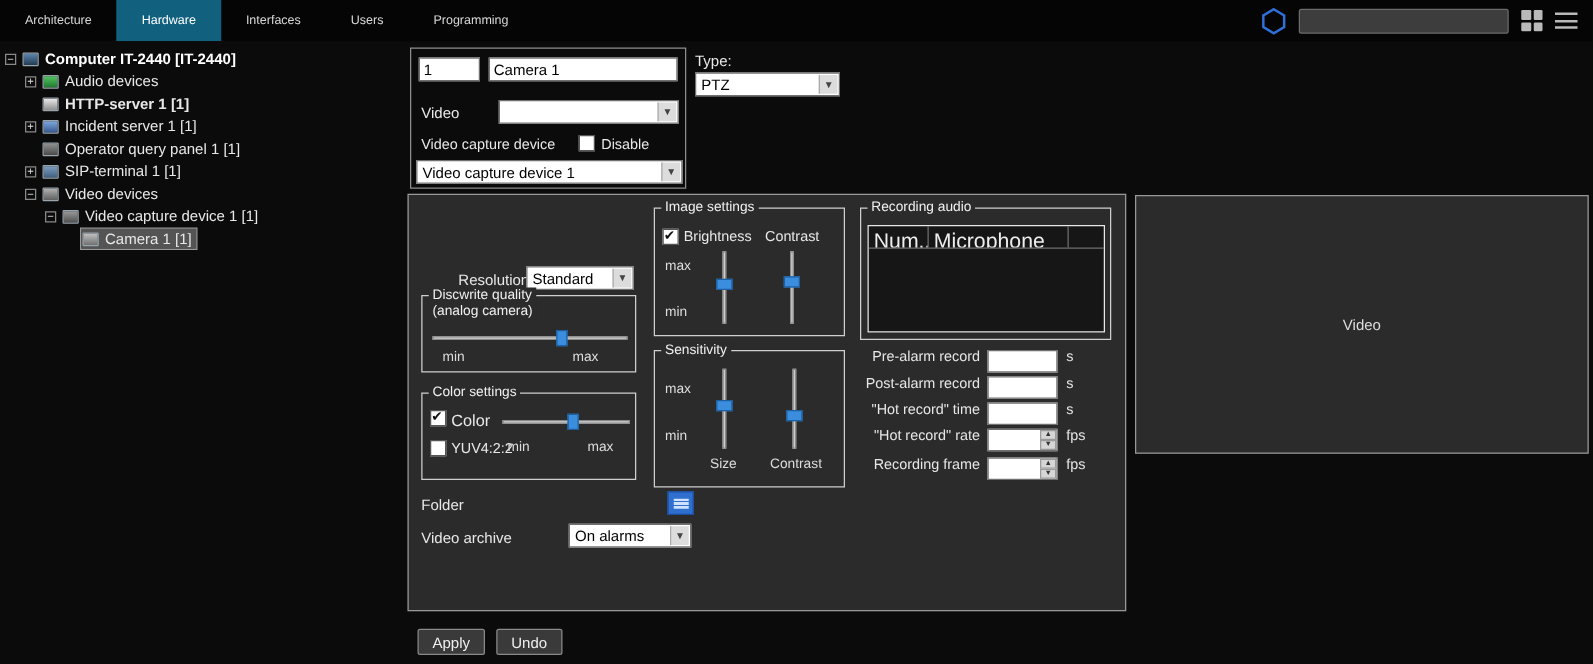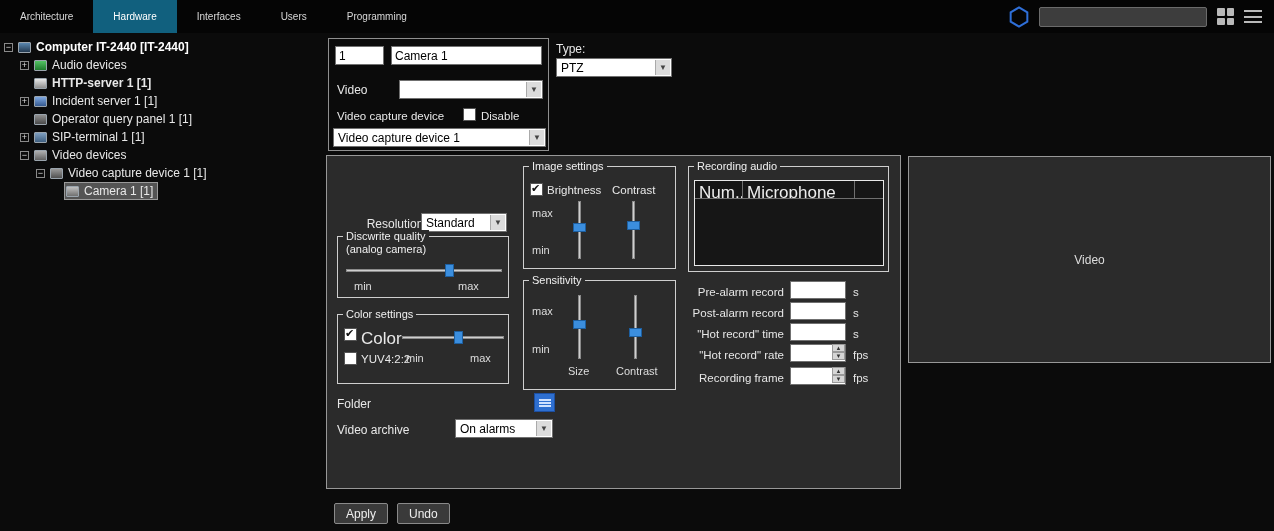--- a/index.html
+++ b/index.html
@@ -73,21 +73,21 @@
   #resolution-dd{left:94px;top:57px;width:86px;height:19px}
   .group{position:absolute;border:1px solid #cfcfcf}
   .gtitle{position:absolute;top:-7px;left:5px;background:#2b2b2b;padding:0 3px;font-size:11px;color:#f0f0f0;line-height:13px;white-space:nowrap}
   #discwrite-group{left:10px;top:80px;width:172px;height:62px}
   #discwrite-title{top:-7px}
   #discwrite-slider{left:8px;top:26px;width:156px}
   #discwrite-min{left:16px;top:43px}
   #discwrite-max{left:120px;top:43px}
   #color-group{left:10px;top:158px;width:172px;height:70px}
   #color-cb{left:6px;top:13px}
-  #color-cb-label{left:23px;top:14px;font-size:17px}
+  #color-cb-label{left:23px;top:14px;font-size:13px}
   #yuv-cb{left:6px;top:37px}
   #yuv-cb-label{left:23px;top:38px;font-size:11.5px}
   #color-slider{left:64px;top:15px;width:102px}
   #color-min{left:68px;top:37px}
   #color-max{left:132px;top:37px}
   #image-group{left:196px;top:10px;width:153px;height:103px}
   #brightness-cb{left:6px;top:16px}
   #brightness-label{left:23px;top:17px;font-size:11.5px}
   #img-contrast-label{left:88px;top:17px;font-size:11.5px}
   #img-max{left:8px;top:40px}
@@ -98,21 +98,21 @@
   #sens-max{left:8px;top:24px}
   #sens-min{left:8px;top:62px}
   #vs-size{left:48px;top:14px;height:64px}
   #vs-senscontrast{left:104px;top:14px;height:64px}
   #size-label{left:44px;top:84px}
   #senscontrast-label{left:92px;top:84px}
   #ra-group{left:361px;top:10px;width:201px;height:106px}
   #ra-table{position:absolute;left:5px;top:13px;width:190px;height:86px;background:#161616;border:1px solid #e8e8e8}
   #ra-head{display:flex;height:18px;font-size:17px;color:#eee;border-bottom:1px solid #6f6f6f}
   .ra-cell{border-right:1px solid #6f6f6f;padding:2px 4px;white-space:nowrap;overflow:hidden}
-  .rec-row{position:absolute;left:325px;height:18px;display:flex;align-items:flex-end}
+  .rec-row{position:absolute;left:325px;height:18px;display:flex;align-items:flex-start}
   .rec-label{width:132px;text-align:right;font-size:11.5px;margin-right:6px;white-space:nowrap}
   .rec-input-wrap{position:relative;display:inline-block;width:56px;height:18px}
   .rec-input{position:static;width:56px;height:18px}
   .spin{position:absolute;right:1px;top:1px;bottom:1px;width:13px;display:flex;flex-direction:column;cursor:pointer}
   .spin i{flex:1;background:#d6d6d6;border:1px solid #9a9a9a;font-style:normal;font-size:6px;color:#333;display:flex;align-items:center;justify-content:center;line-height:1}
   .rec-unit{margin-left:7px;font-size:11.5px}
   #folder-label{left:10px;top:241px}
   #folder-input{left:45px;top:237px;width:158px;height:19px}
   #browse-btn{position:absolute;left:207px;top:237px;width:21px;height:19px;background:#2e6fd0;border:1px solid #1d4fa0;cursor:pointer}
   #browse-btn::after{content:"";position:absolute;left:4px;top:5px;width:12px;height:8px;background:linear-gradient(#cfe1ff 0 2px,#2e6fd0 2px 3px,#cfe1ff 3px 5px,#2e6fd0 5px 6px,#cfe1ff 6px 8px)}

